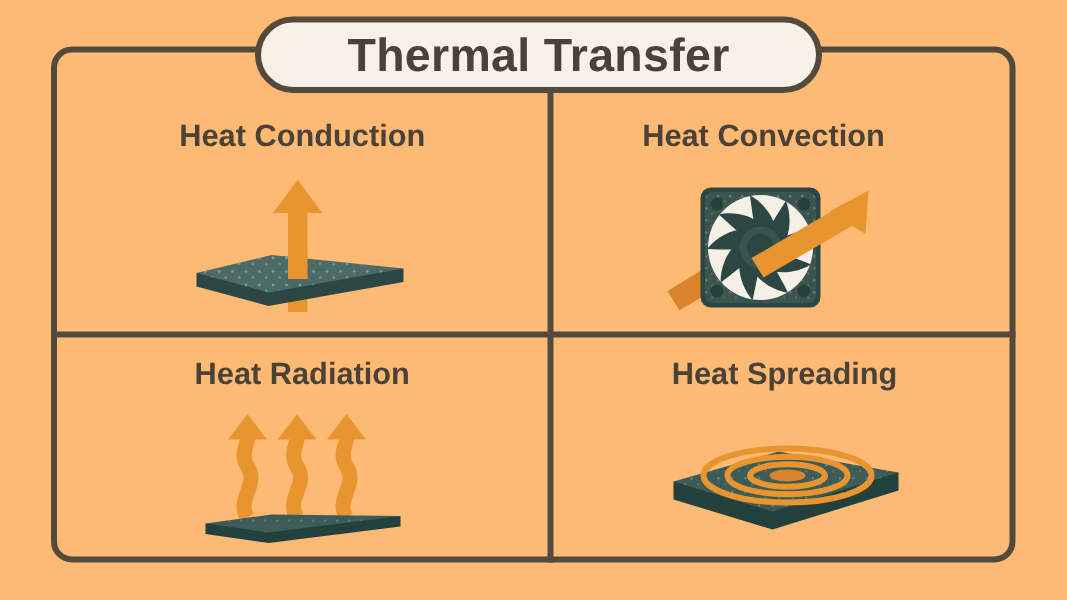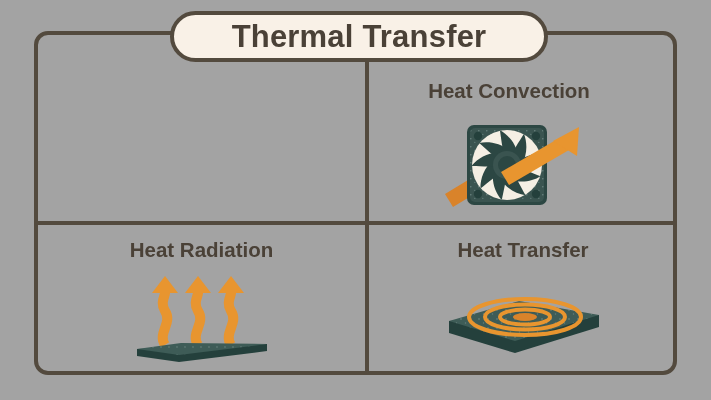--- a/index.html
+++ b/index.html
@@ -9,21 +9,21 @@
     height: 400px;
     overflow: hidden;
     background: #F9F1E7;
     font-family: "Liberation Sans", sans-serif;
   }
 
   #stage {
     position: relative;
     width: 711px;
     height: 400px;
-    background: #a3a3a3;
+    background: #fdba74;
   }
 
   
   .frame {
     position: absolute;
     left: 34px;
     top: 31px;
     width: 643px;
     height: 344px;
     border: 4px solid #534A3E;
@@ -116,20 +116,43 @@
 
   <div class="frame"></div>
 
   <div class="divider-h"></div>
   <div class="divider-v"></div>
 
   <div class="title-pill">
     <span class="title-text">Thermal Transfer</span>
   </div>
 
+  <div class="quad quad-tl">
+    <span class="quad-label">Heat Conduction</span>
+    <div class="icon-wrap">
+      <svg width="170" height="96" viewBox="0 0 170 96">
+        <defs>
+          <pattern id="speck1" width="9" height="9" patternUnits="userSpaceOnUse">
+            <circle cx="2" cy="2" r="0.9" fill="#9FB5AF" opacity="0.75"></circle>
+            <circle cx="6.5" cy="6" r="0.8" fill="#9FB5AF" opacity="0.6"></circle>
+          </pattern>
+        </defs>
+
+        <rect x="75" y="52" width="13" height="40" fill="#E8952F"></rect>
+
+        <path d="M14 66 L14 75 L62 88 L152 72 L152 63 Z" fill="#2C4743"></path>
+
+        <path d="M14 66 L64 54 L152 63 L62 79 Z" fill="#4C6B66"></path>
+        <path d="M14 66 L64 54 L152 63 L62 79 Z" fill="url(#speck1)"></path>
+
+        <rect x="75" y="22" width="13" height="48" fill="#E8952F"></rect>
+        <path d="M81.5 4 L98 26 L65 26 Z" fill="#E8952F"></path>
+      </svg>
+    </div>
+  </div>
 
   <div class="quad quad-tr">
     <span class="quad-label">Heat Convection</span>
     <div class="icon-wrap">
       <svg width="160" height="100" viewBox="0 0 160 100">
         <defs>
           <pattern id="speck2" width="8" height="8" patternUnits="userSpaceOnUse">
             <circle cx="1.8" cy="1.8" r="0.8" fill="#8FA9A4" opacity="0.55"></circle>
             <circle cx="5.8" cy="5.4" r="0.7" fill="#8FA9A4" opacity="0.45"></circle>
           </pattern>
@@ -199,21 +222,21 @@
         </g>
 
         <path d="M10 76 L10 83 L52 89 L140 78 L140 71 Z" fill="#24403C"></path>
         <path d="M10 76 L54 70 L140 71 L52 82 Z" fill="#3E5C57"></path>
         <path d="M10 76 L54 70 L140 71 L52 82 Z" fill="url(#speck3)"></path>
       </svg>
     </div>
   </div>
 
   <div class="quad quad-br">
-    <span class="quad-label">Heat Transfer</span>
+    <span class="quad-label">Heat Spreading</span>
     <div class="icon-wrap">
       <svg width="165" height="78" viewBox="0 0 165 78">
         <defs>
           <pattern id="speck4" width="9" height="9" patternUnits="userSpaceOnUse">
             <circle cx="2" cy="2" r="0.8" fill="#9FB5AF" opacity="0.5"></circle>
             <circle cx="6.5" cy="6" r="0.7" fill="#9FB5AF" opacity="0.4"></circle>
           </pattern>
         </defs>
 
         <path d="M8 40 L8 52 L74 72 L158 46 L158 34 Z" fill="#24403C"></path>

